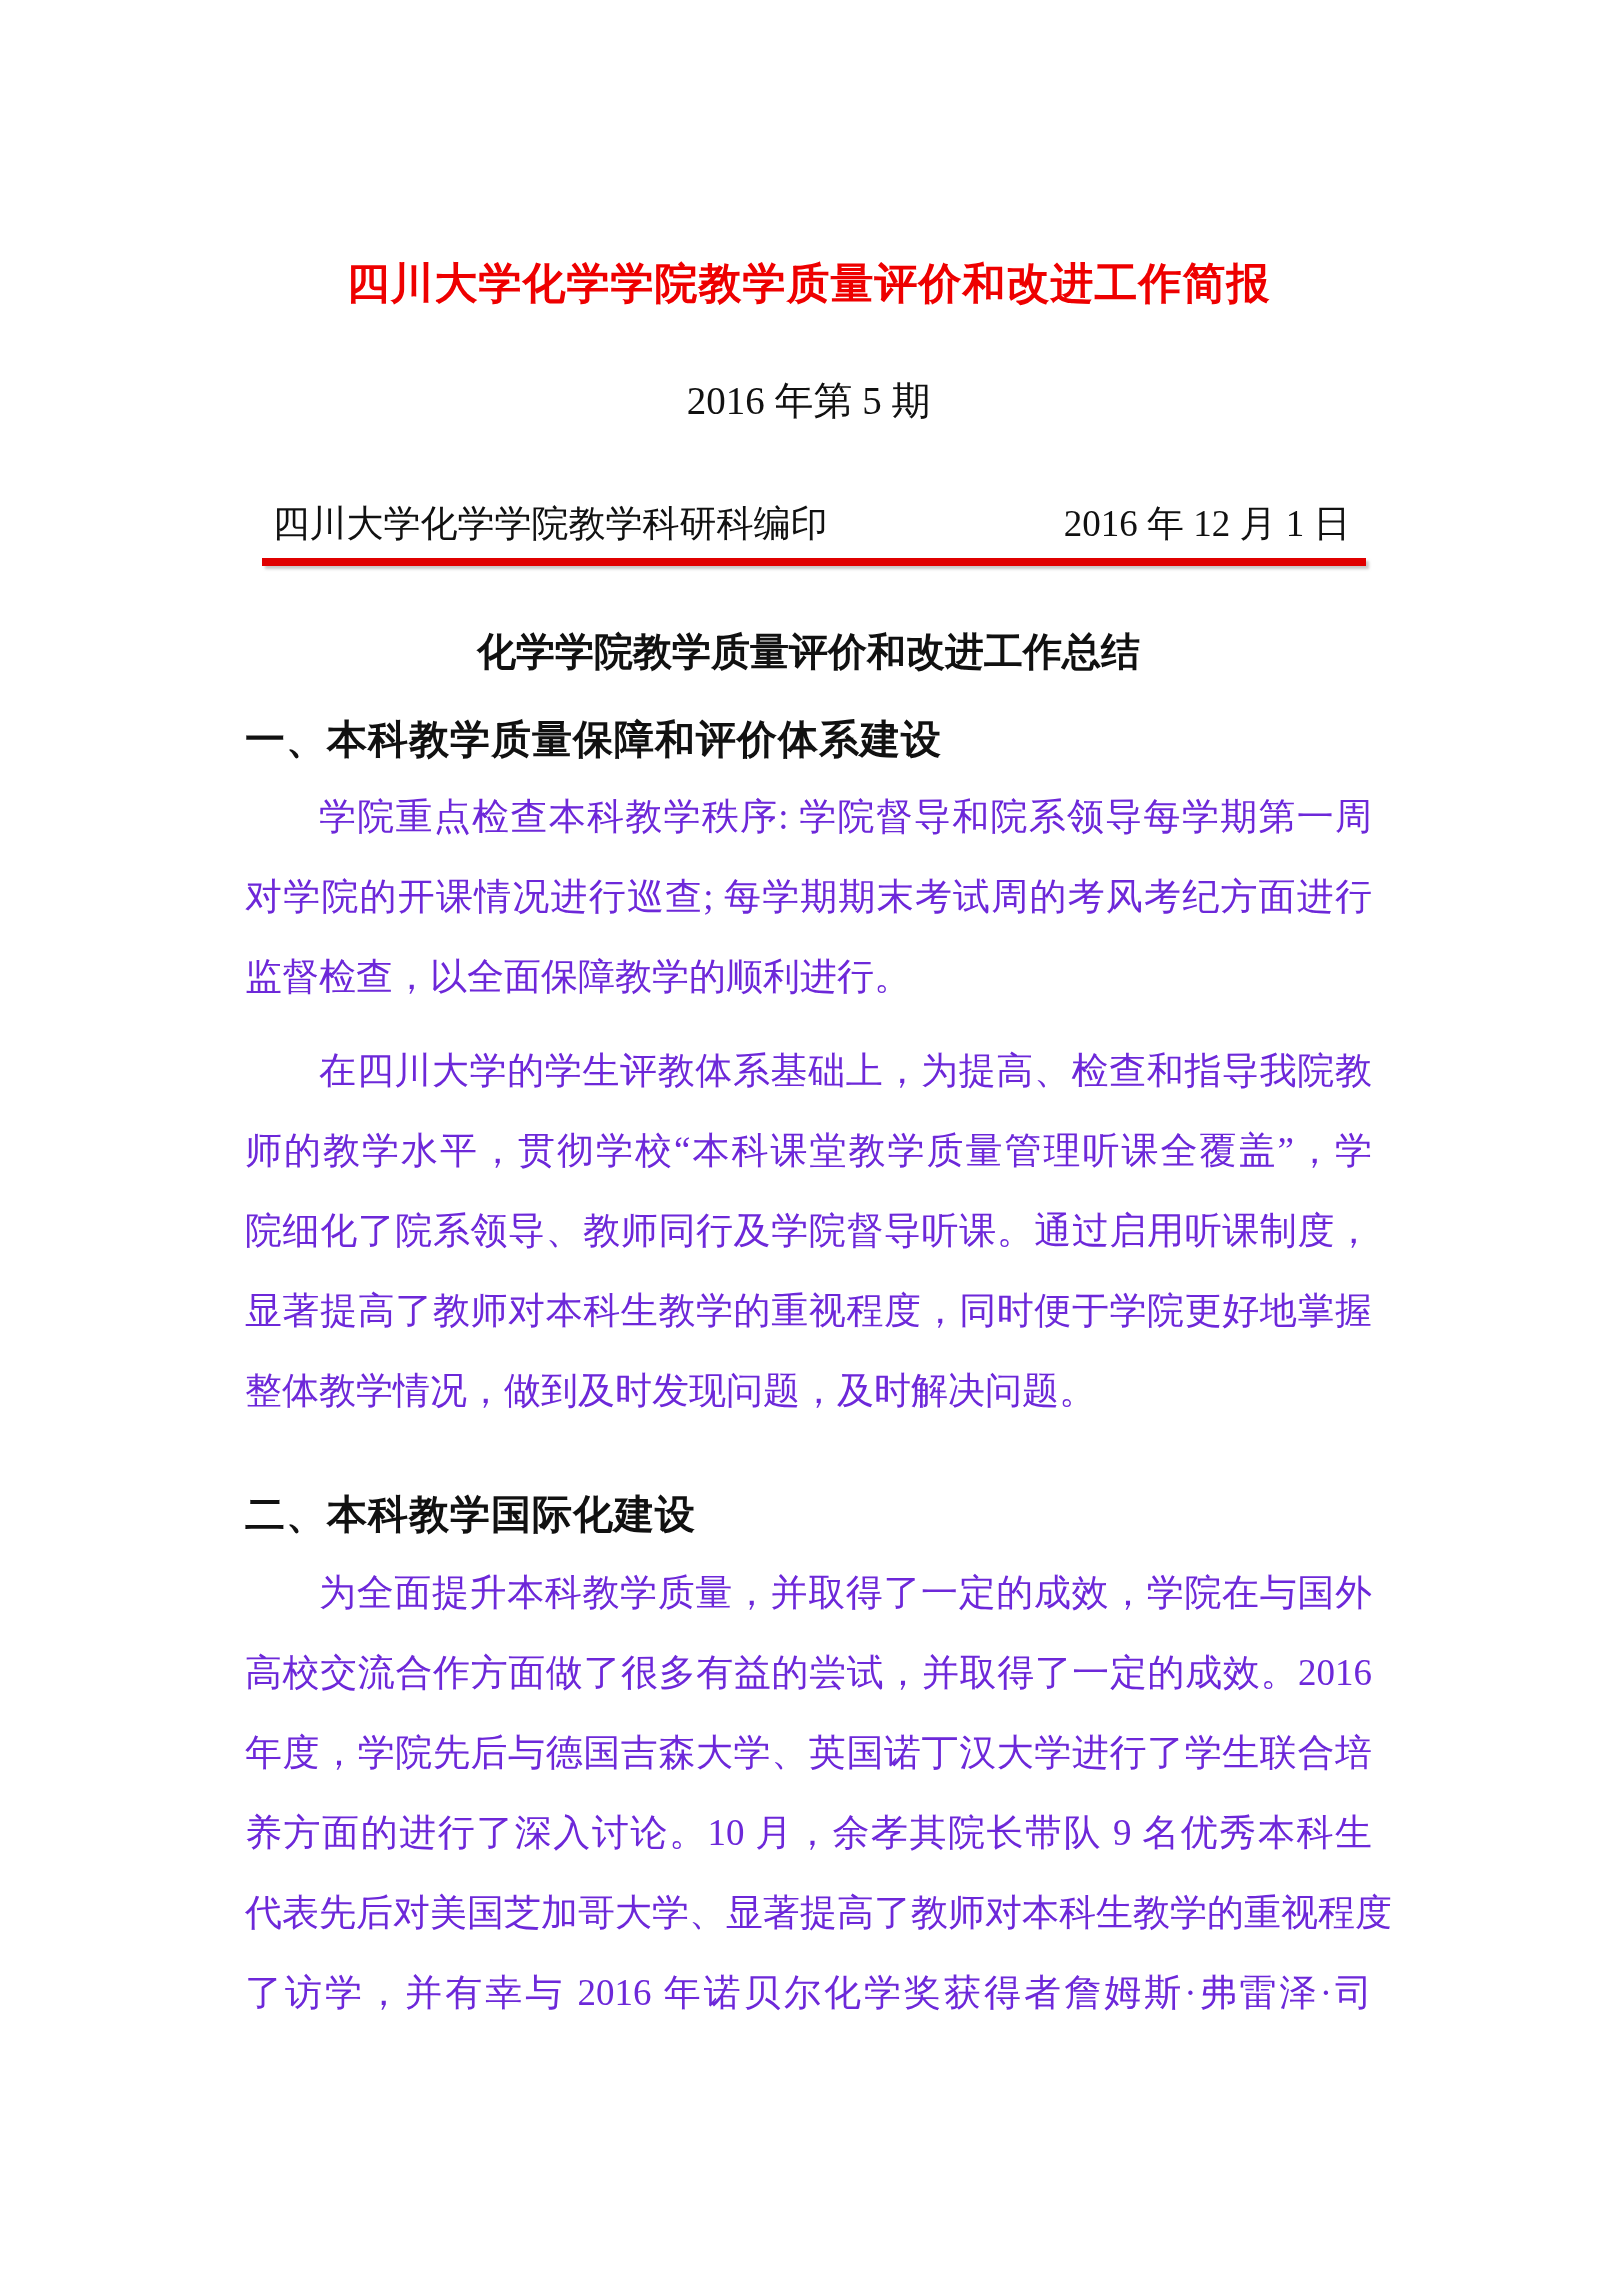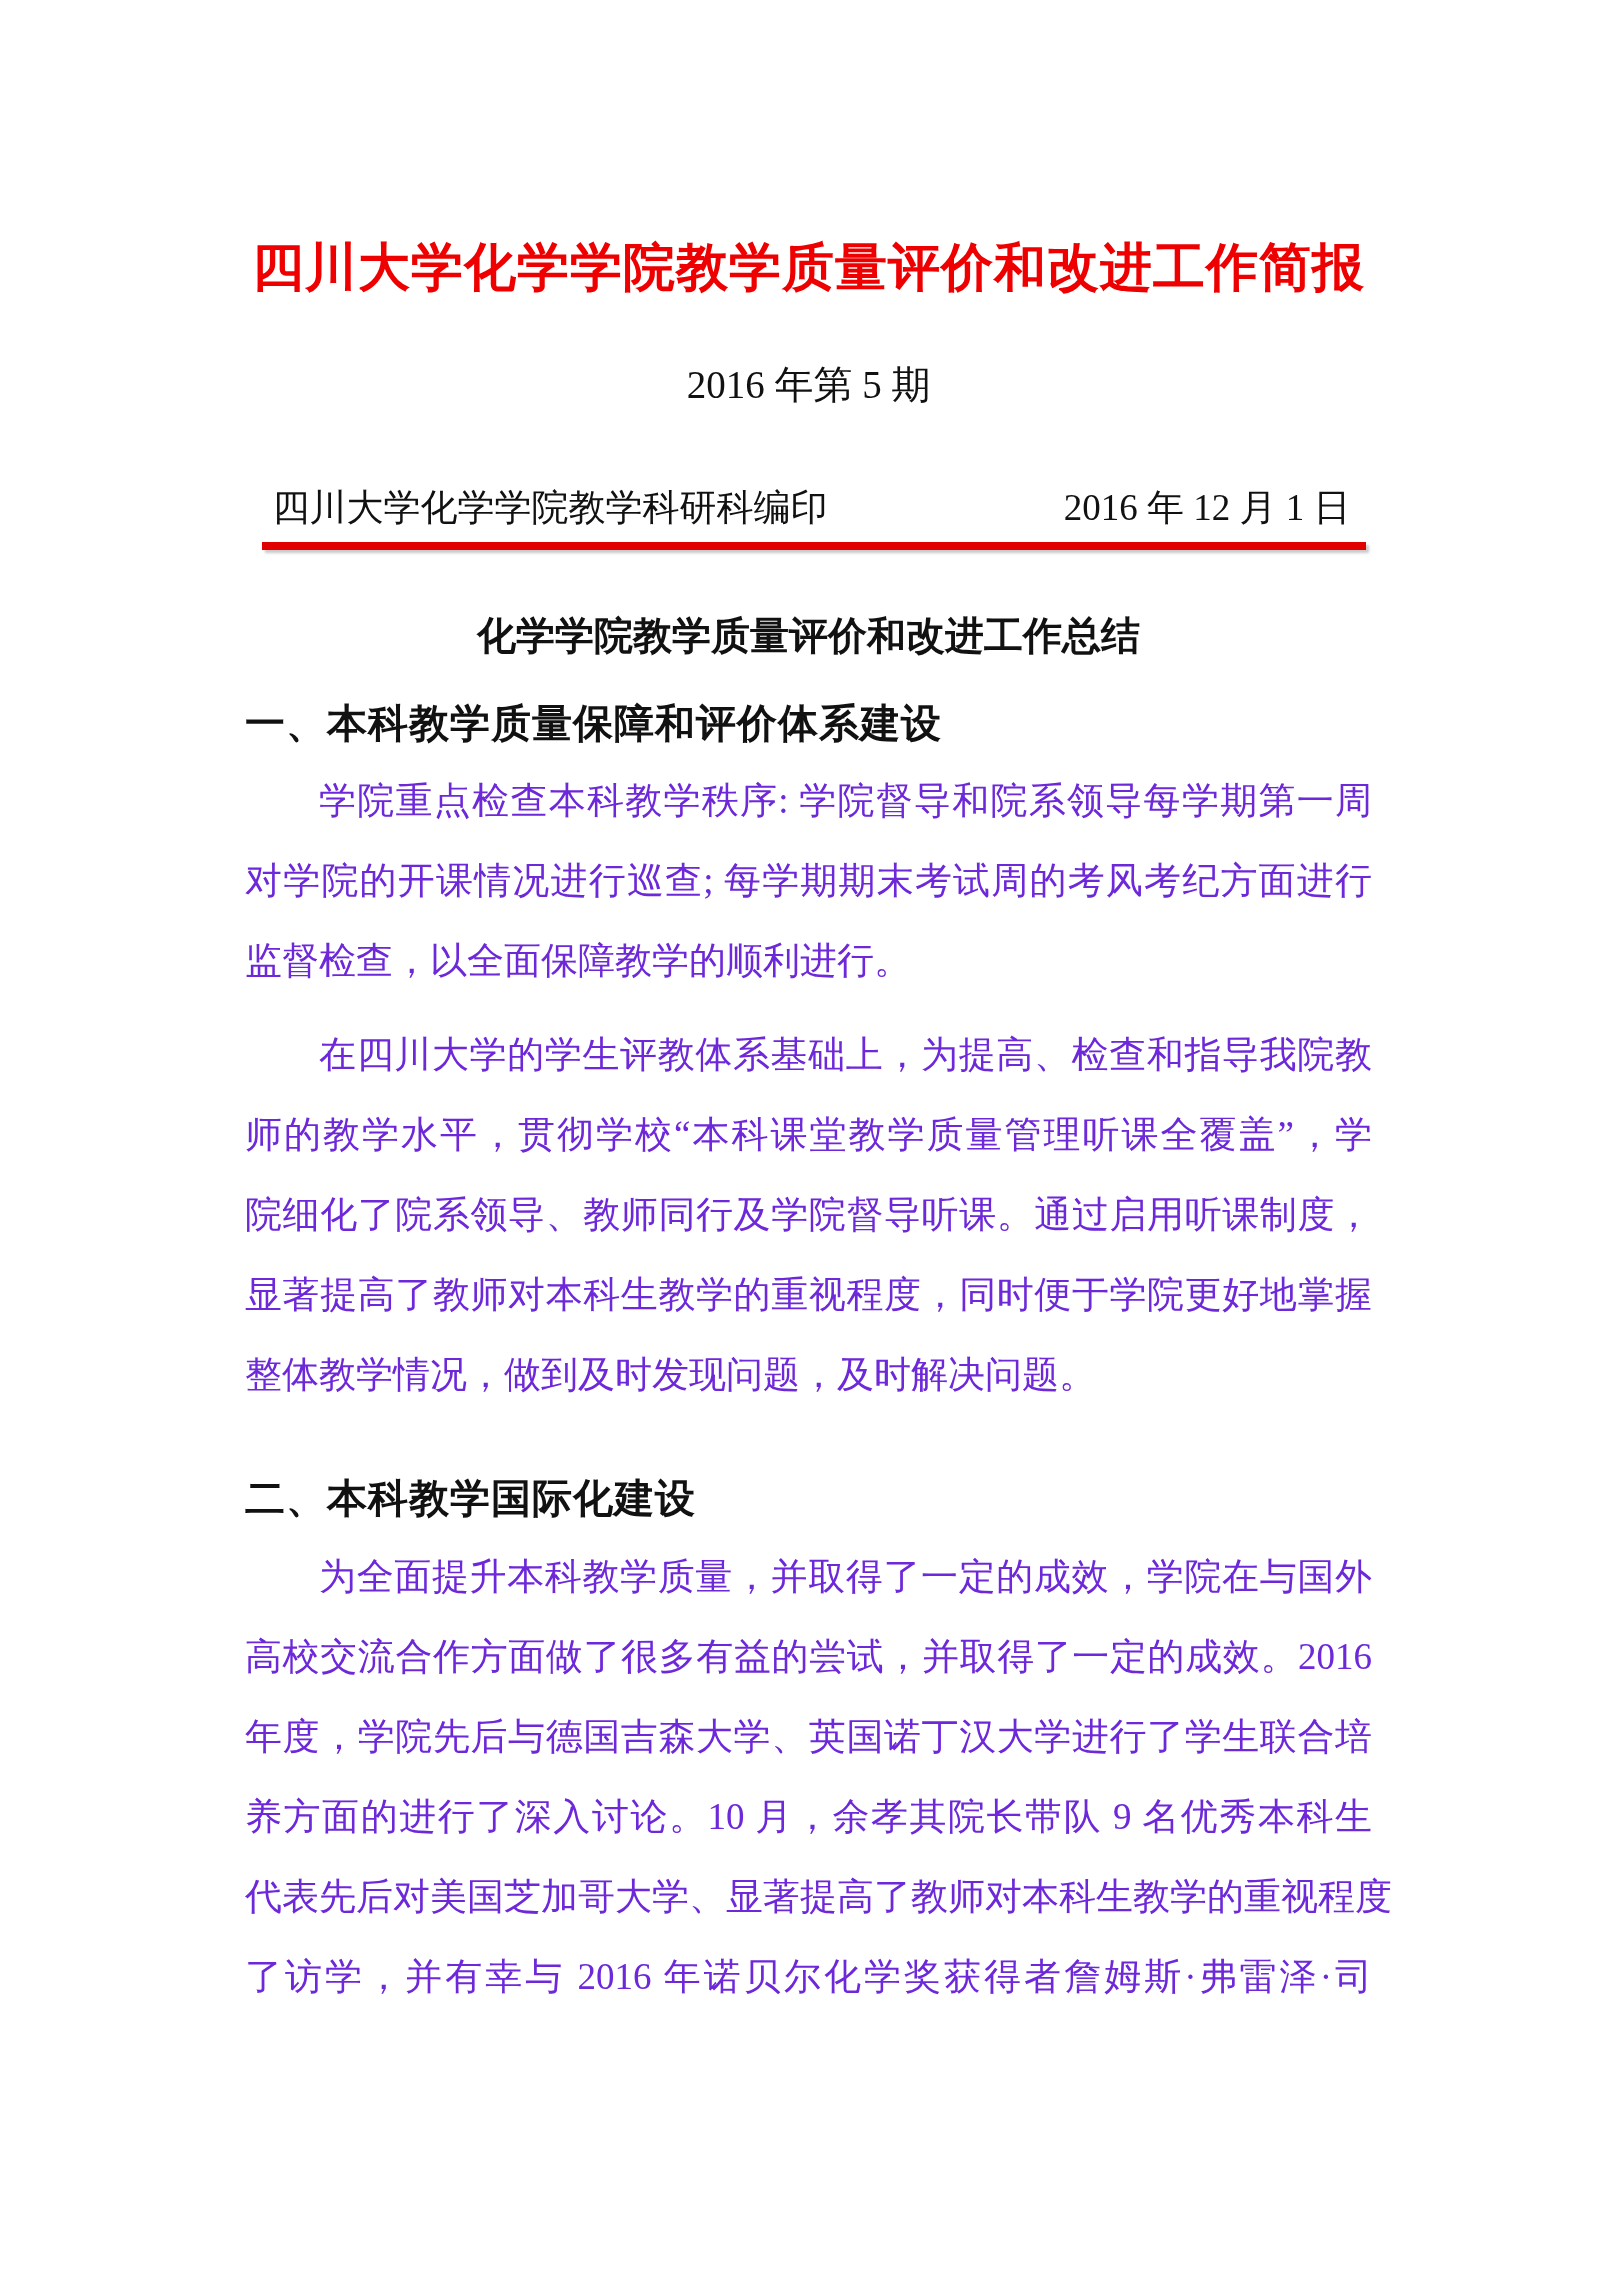--- a/index.html
+++ b/index.html
@@ -8,23 +8,23 @@
     width: 1621px;
     height: 2293px;
     background: #ffffff;
     box-sizing: border-box;
     padding: 0 249px 0 245px;
     overflow: hidden;
     font-family: "Liberation Serif", "DejaVu Serif", serif;
     color: #1a1a1a;
   }
   .title {
-    margin: 0;
+    margin: 16px;
     padding-top: 233px;
-    font-size: 52px;
+    font-size: 43px;
     line-height: 69px;
     font-weight: 700;
     text-align: center;
     color: #ee0000;
     letter-spacing: 1px;
     white-space: nowrap;
   }
   .issue {
     margin-top: 60px;
     font-size: 39px;

